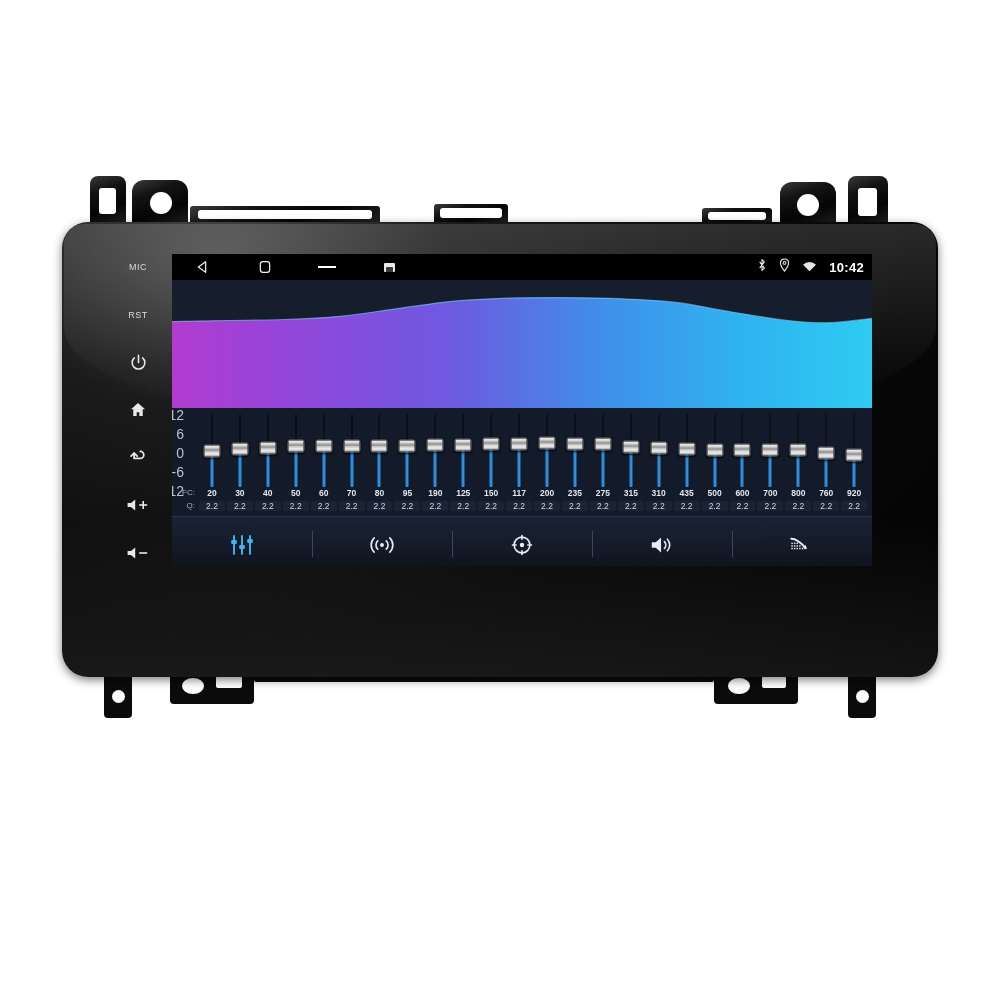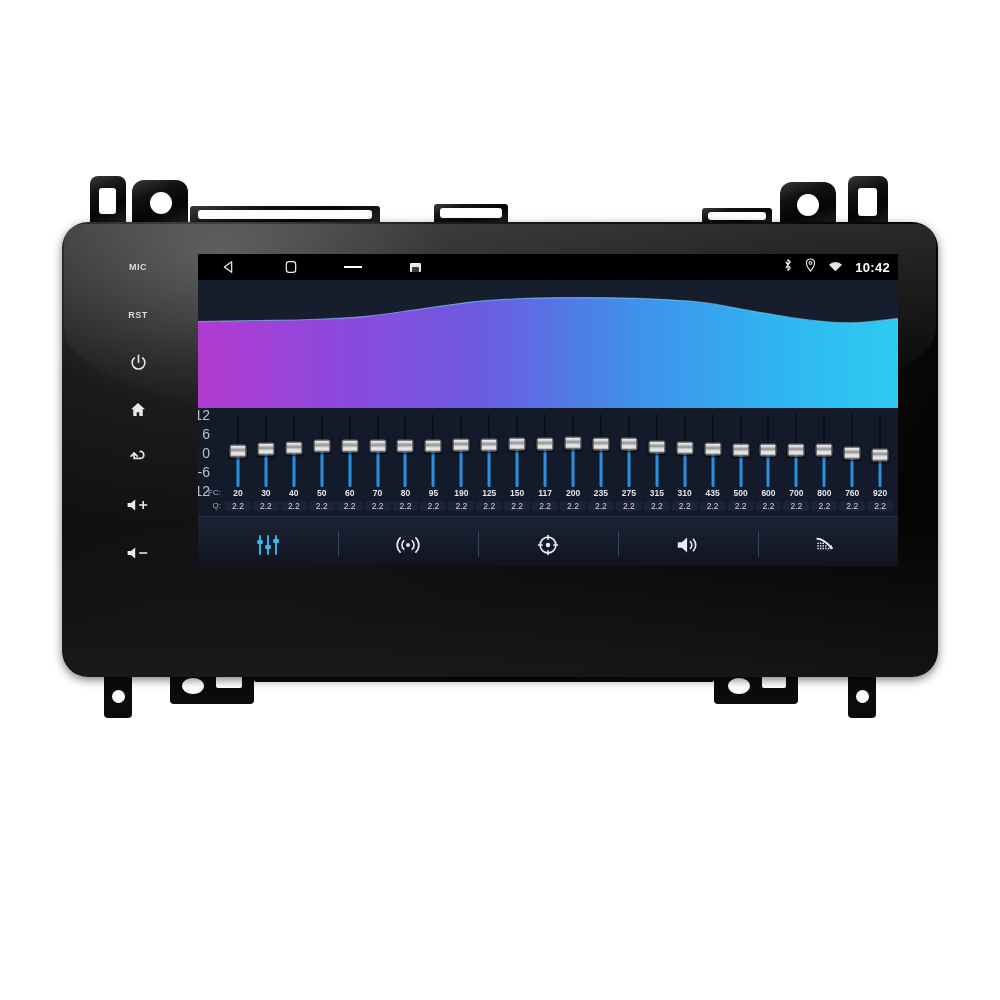--- a/index.html
+++ b/index.html
@@ -52,27 +52,27 @@
   }
 
   
   .hardkeys {
     position:absolute; left:52px; top:78px; width:48px; height:312px;
     display:flex; flex-direction:column; align-items:center; justify-content:space-between;
     z-index:6;
   }
   .hardkey { color:#e8e8e8; display:flex; align-items:center; justify-content:center;
              width:32px; height:26px; }
-  .hardkey.txt { font-size:9px; font-weight:700; letter-spacing:.5px; color:#dcdcdc; }
+  .hardkey.txt { font-size:9px; font-weight:400; letter-spacing:.5px; color:#dcdcdc; }
   .hardkey svg { display:block; }
 
   
   .screen {
     position:absolute; left:110px; top:78px; width:700px; height:312px;
-    background:#0d1320; overflow:hidden; z-index:5;margin-left:26px;
+    background:#0d1320; overflow:hidden; z-index:5;
   }
 
   
   .sysbar {
     height:26px; background:#000; display:flex; align-items:center;
     padding:0 8px; position:relative;
   }
   .sysbar .navgroup { display:flex; align-items:center; gap:44px; padding-left:14px; }
   .sysbar .nav-ico { width:18px; height:18px; display:flex; align-items:center; justify-content:center; }
   .sysbar .statusgroup {

